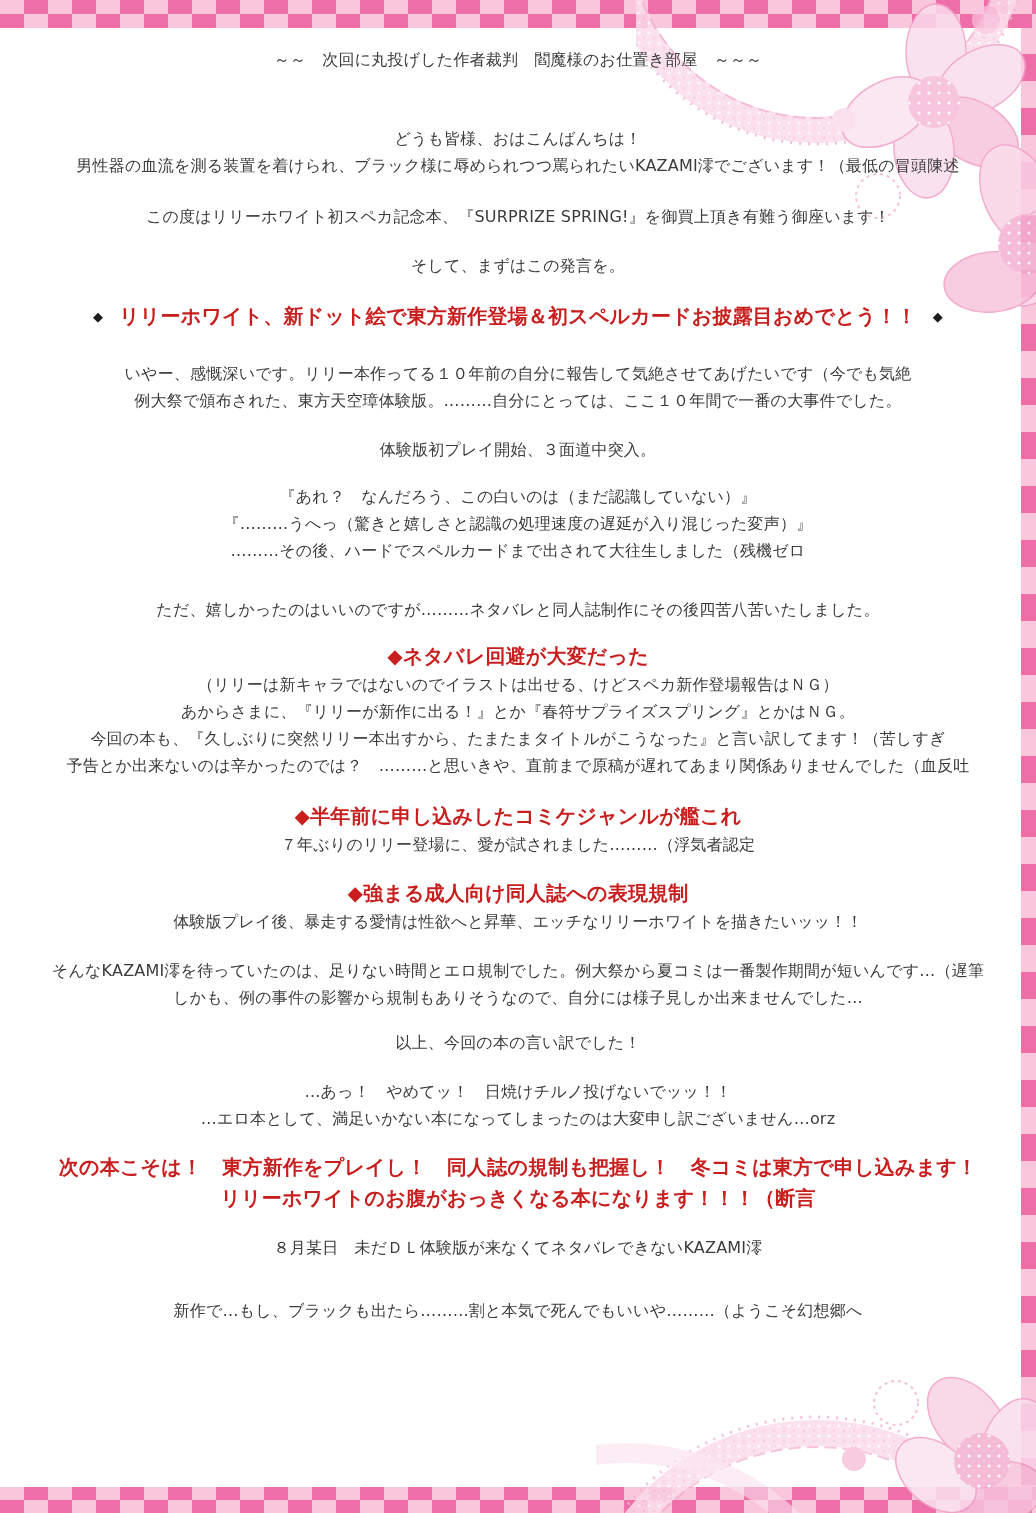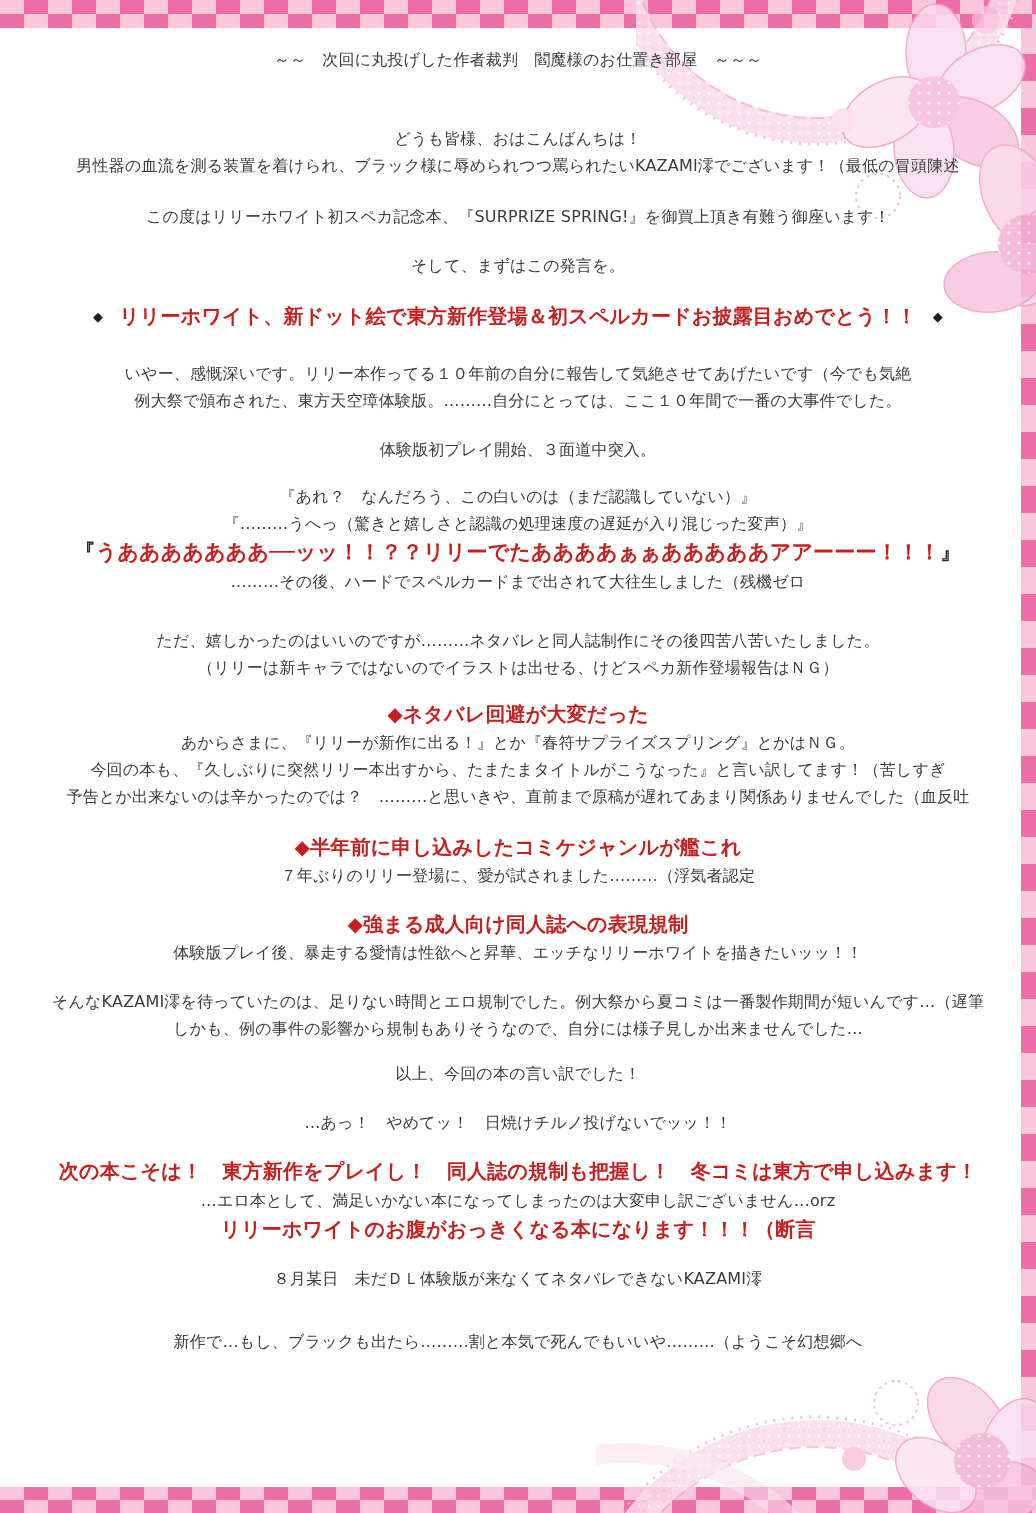--- a/index.html
+++ b/index.html
@@ -126,48 +126,45 @@
       <span class="diamond">◆</span><span class="red">リリーホワイト、新ドット絵で東方新作登場＆初スペルカードお披露目おめでとう！！</span><span class="diamond">◆</span>
     </p>
 
     <p class="line mt28">いやー、感慨深いです。リリー本作ってる１０年前の自分に報告して気絶させてあげたいです（今でも気絶</p>
     <p class="line">例大祭で頒布された、東方天空璋体験版。………自分にとっては、ここ１０年間で一番の大事件でした。</p>
 
     <p class="line mt22">体験版初プレイ開始、３面道中突入。</p>
 
     <p class="line mt20">『あれ？　なんだろう、この白いのは（まだ認識していない）』</p>
     <p class="line">『………うへっ（驚きと嬉しさと認識の処理速度の遅延が入り混じった変声）』</p>
-    <p class="line scream-line">
-      <span class="bracket">『</span><span class="red">うあああああああ──ッッ！！？？リリーでたああああぁぁあああああアアーーー！！！</span><span class="bracket">』</span>
-    </p>
     <p class="line">………その後、ハードでスペルカードまで出されて大往生しました（残機ゼロ</p>
 
     <p class="line mt32">ただ、嬉しかったのはいいのですが………ネタバレと同人誌制作にその後四苦八苦いたしました。</p>
 
+    <p class="line heading red mt18">◆ネタバレ回避が大変だった</p>
     <p class="line">（リリーは新キャラではないのでイラストは出せる、けどスペカ新作登場報告はＮＧ）</p>
-    <p class="line heading red mt18">◆ネタバレ回避が大変だった</p>
     <p class="line">あからさまに、『リリーが新作に出る！』とか『春符サプライズスプリング』とかはＮＧ。</p>
     <p class="line">今回の本も、『久しぶりに突然リリー本出すから、たまたまタイトルがこうなった』と言い訳してます！（苦しすぎ</p>
     <p class="line">予告とか出来ないのは辛かったのでは？　………と思いきや、直前まで原稿が遅れてあまり関係ありませんでした（血反吐</p>
 
     <p class="line heading red mt22">◆半年前に申し込みしたコミケジャンルが艦これ</p>
     <p class="line">７年ぶりのリリー登場に、愛が試されました………（浮気者認定</p>
 
     <p class="line heading red mt20">◆強まる成人向け同人誌への表現規制</p>
     <p class="line">体験版プレイ後、暴走する愛情は性欲へと昇華、エッチなリリーホワイトを描きたいッッ！！</p>
 
     <p class="line mt22">そんなKAZAMI澪を待っていたのは、足りない時間とエロ規制でした。例大祭から夏コミは一番製作期間が短いんです…（遅筆</p>
     <p class="line">しかも、例の事件の影響から規制もありそうなので、自分には様子見しか出来ませんでした…</p>
 
     <p class="line mt34">以上、今回の本の言い訳でした！</p>
 
     <p class="line mt22">…あっ！　やめてッ！　日焼けチルノ投げないでッッ！！</p>
+    <p class="line">…エロ本として、満足いかない本になってしまったのは大変申し訳ございません…orz</p>
+
     <p class="line promise-line red mt20">次の本こそは！　東方新作をプレイし！　同人誌の規制も把握し！　冬コミは東方で申し込みます！</p>
-
-    <p class="line">…エロ本として、満足いかない本になってしまったのは大変申し訳ございません…orz</p>
     <p class="line promise-line red">リリーホワイトのお腹がおっきくなる本になります！！！（断言</p>
 
     <p class="line mt20">８月某日　未だＤＬ体験版が来なくてネタバレできないKAZAMI澪</p>
 
     <p class="line mt36">新作で…もし、ブラックも出たら………割と本気で死んでもいいや………（ようこそ幻想郷へ</p>
 
   </div>
 </div>
 
 </body></html>

